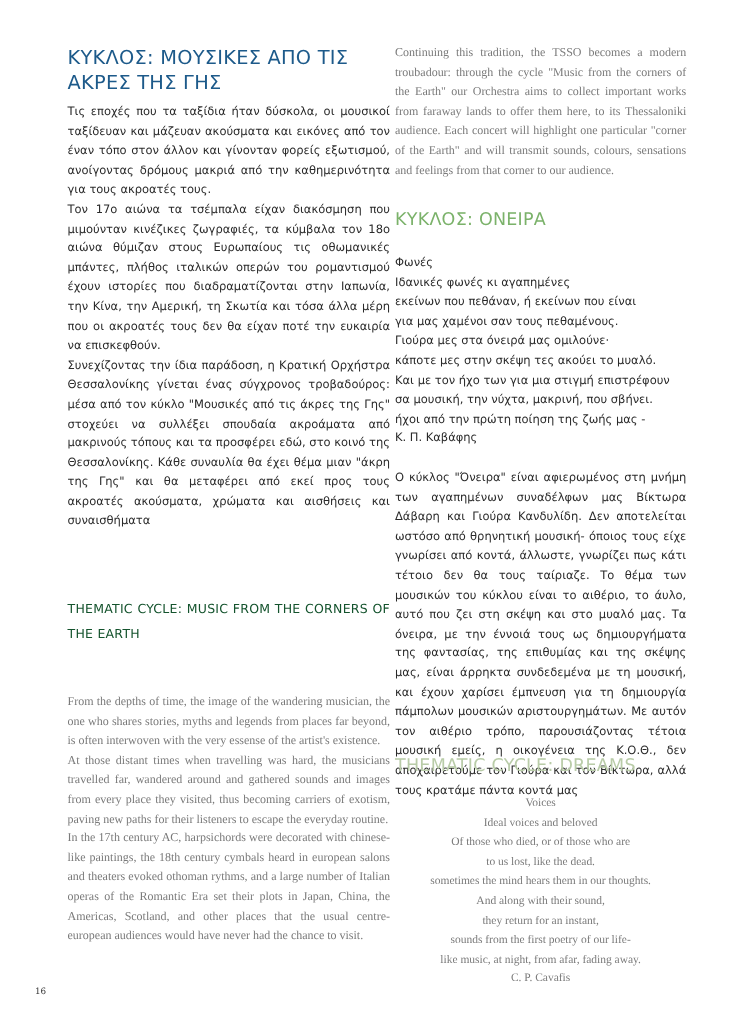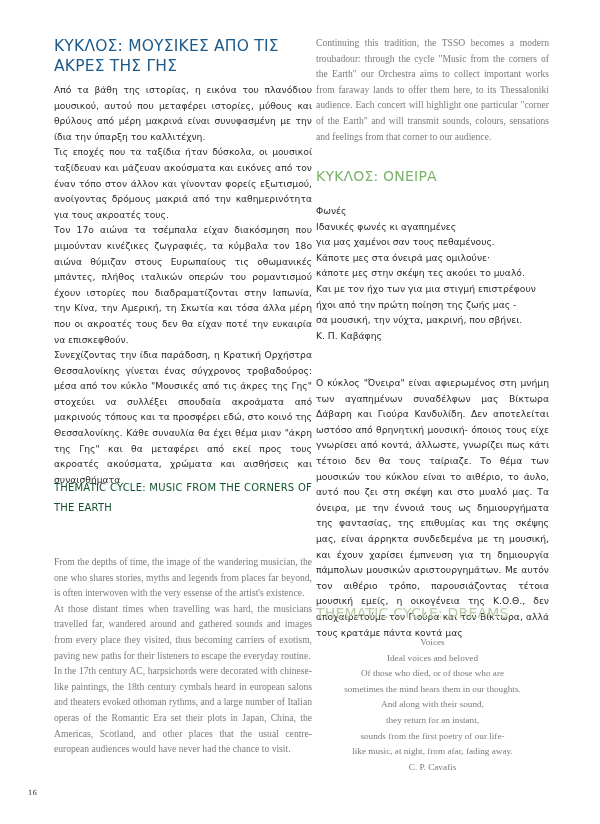--- a/index.html
+++ b/index.html
@@ -16,21 +16,20 @@
   .poem { position:absolute; font-size:9.2px; line-height:15.6px; margin:0; }
   .poem span { display:block; white-space:nowrap; }
   .pagenum { position:absolute; left:28px; top:789px; font-size:7px; color:#333; font-family:"DejaVu Serif", serif; }
 </style>
 </head>
 <body>
 
 <h2 class="h-gr1">ΚΥΚΛΟΣ: ΜΟΥΣΙΚΕΣ ΑΠΟ ΤΙΣ ΑΚΡΕΣ ΤΗΣ ΓΗΣ</h2>
 
 <div class="p gr" style="top:82px; left:54px; width:258px;">
-  <span>Από τα βάθη της ιστορίας, η εικόνα του πλανόδιου μουσικού, αυτού που μεταφέρει ιστορίες, μύθους και θρύλους από μέρη μακρινά είναι συνυφασμένη με την ίδια την ύπαρξη του καλλιτέχνη.</span>
   <span>Τις εποχές που τα ταξίδια ήταν δύσκολα, οι μουσικοί ταξίδευαν και μάζευαν ακούσματα και εικόνες από τον έναν τόπο στον άλλον και γίνονταν φορείς εξωτισμού, ανοίγοντας δρόμους μακριά από την καθημερινότητα για τους ακροατές τους.</span>
   <span>Τον 17ο αιώνα τα τσέμπαλα είχαν διακόσμηση που μιμούνταν κινέζικες ζωγραφιές, τα κύμβαλα τον 18ο αιώνα θύμιζαν στους Ευρωπαίους τις οθωμανικές μπάντες, πλήθος ιταλικών οπερών του ρομαντισμού έχουν ιστορίες που διαδραματίζονται στην Ιαπωνία, την Κίνα, την Αμερική, τη Σκωτία και τόσα άλλα μέρη που οι ακροατές τους δεν θα είχαν ποτέ την ευκαιρία να επισκεφθούν.</span>
   <span>Συνεχίζοντας την ίδια παράδοση, η Κρατική Ορχήστρα Θεσσαλονίκης γίνεται ένας σύγχρονος τροβαδούρος: μέσα από τον κύκλο "Μουσικές από τις άκρες της Γης" στοχεύει να συλλέξει σπουδαία ακροάματα από μακρινούς τόπους και τα προσφέρει εδώ, στο κοινό της Θεσσαλονίκης. Κάθε συναυλία θα έχει θέμα μιαν "άκρη της Γης" και θα μεταφέρει από εκεί προς τους ακροατές ακούσματα, χρώματα και αισθήσεις και συναισθήματα</span>
 </div>
 
 <h2 class="h-en1">THEMATIC CYCLE: MUSIC FROM THE CORNERS OF THE EARTH</h2>
 
 <div class="p en" style="top:554px; left:54px; width:258px;">
   <span>From the depths of time, the image of the wandering musician, the one who shares stories, myths and legends from places far beyond, is often interwoven with the very essense of the artist's existence.</span>
   <span>At those distant times when travelling was hard, the musicians travelled far, wandered around and gathered sounds and images from every place they visited, thus becoming carriers of exotism, paving new paths for  their listeners to escape the everyday routine.</span>
@@ -41,38 +40,40 @@
 
 <div class="p en" style="top:35px; left:316px; width:233px;">
   <span>Continuing this tradition, the TSSO becomes a modern troubadour: through the cycle "Music from the corners of the Earth" our Orchestra aims to collect important works from faraway lands to offer them here, to its Thessaloniki audience. Each concert will highlight one particular "corner of the Earth" and will transmit sounds, colours, sensations and feelings from that corner to our audience.</span>
 </div>
 
 <h2 class="h-gr2">ΚΥΚΛΟΣ: ΟΝΕΙΡΑ</h2>
 
 <div class="poem gr" style="top:203px; left:316px; width:233px;">
   <span>Φωνές</span>
   <span>Ιδανικές φωνές κι αγαπημένες</span>
+  <span>εκείνων που πεθάναν, ή εκείνων που είναι</span>
   <span>για μας χαμένοι σαν τους πεθαμένους.</span>
-  <span>Κάποτε μες στα όνειρά μας ομιλούνε·</span>
+  <span>Γιούρα μες στα όνειρά μας ομιλούνε·</span>
   <span>κάποτε μες στην σκέψη τες ακούει το μυαλό.</span>
   <span>Και με τον ήχο των για μια στιγμή επιστρέφουν</span>
+  <span>σα μουσική, την νύχτα, μακρινή, που σβήνει.</span>
   <span>ήχοι από την πρώτη ποίηση της ζωής μας -</span>
-  <span>σα μουσική, την νύχτα, μακρινή, που σβήνει.</span>
   <span>Κ. Π. Καβάφης</span>
 </div>
 
 <div class="p gr" style="top:375px; left:316px; width:233px;">
   <span>Ο κύκλος "Όνειρα" είναι αφιερωμένος στη μνήμη των αγαπημένων συναδέλφων μας Βίκτωρα Δάβαρη και Γιούρα Κανδυλίδη. Δεν αποτελείται ωστόσο από θρηνητική μουσική- όποιος τους είχε γνωρίσει από κοντά, άλλωστε, γνωρίζει πως κάτι τέτοιο δεν θα τους ταίριαζε. Το θέμα των μουσικών του κύκλου είναι το αιθέριο, το άυλο, αυτό που ζει στη σκέψη και στο μυαλό μας. Τα όνειρα, με την έννοιά τους ως δημιουργήματα της φαντασίας, της επιθυμίας και της σκέψης μας, είναι άρρηκτα συνδεδεμένα με τη μουσική, και έχουν χαρίσει έμπνευση για τη δημιουργία πάμπολων μουσικών αριστουργημάτων. Με αυτόν τον αιθέριο τρόπο, παρουσιάζοντας τέτοια μουσική εμείς, η οικογένεια της Κ.Ο.Θ., δεν αποχαιρετούμε τον Γιούρα και τον Βίκτωρα, αλλά τους κρατάμε πάντα κοντά μας</span>
 </div>
 
 <h2 class="h-en2">THEMATIC CYCLE: DREAMS</h2>
 
 <div class="poem en" style="top:635px; left:316px; width:233px;text-align:center;">
   <span>Voices</span>
   <span>Ideal voices and beloved</span>
   <span>Of those who died, or of those who are</span>
+  <span>to us lost, like the dead.</span>
   <span>sometimes the mind hears them in our thoughts.</span>
   <span>And along with their sound,</span>
   <span>they return for an instant,</span>
   <span>sounds from the first poetry of our life-</span>
   <span>like music, at night, from afar, fading away.</span>
   <span>C. P. Cavafis</span>
 </div>
 
 </body></html>

